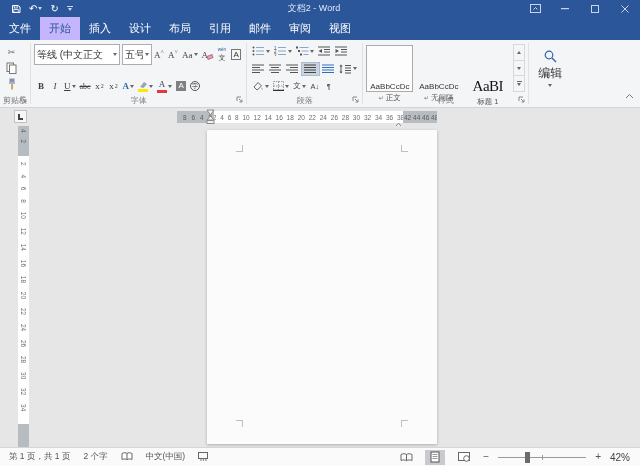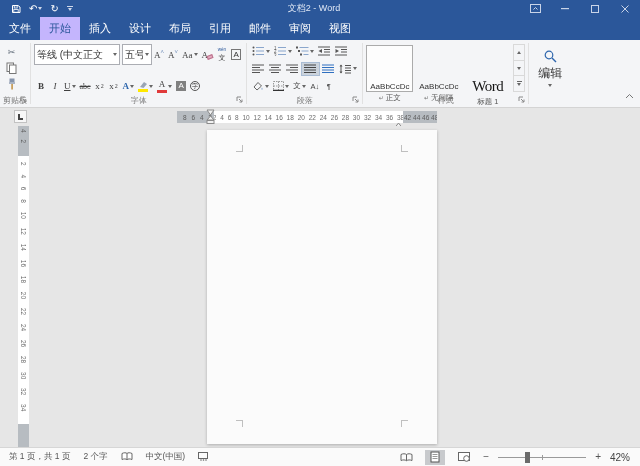--- a/index.html
+++ b/index.html
@@ -435,21 +435,21 @@
             </span>
         </div>
         <div class="style-card">
           <span class="prev">AaBbCcDc</span>
           <span class="nm">
               <span class="mk">↵</span>
               <span>无间隔</span>
             </span>
         </div>
         <div class="style-card">
-          <span class="prev big">Word</span>
+          <span class="prev big">AaBI</span>
           <span class="nm">
               <span>标题 1</span>
             </span>
         </div>
         <div class="style-scroll" style="height:48px;">
           <span class="cell">
               <span class="caret" style="transform:rotate(180deg)"></span>
             </span>
           <span class="cell">
               <span class="caret"></span>

